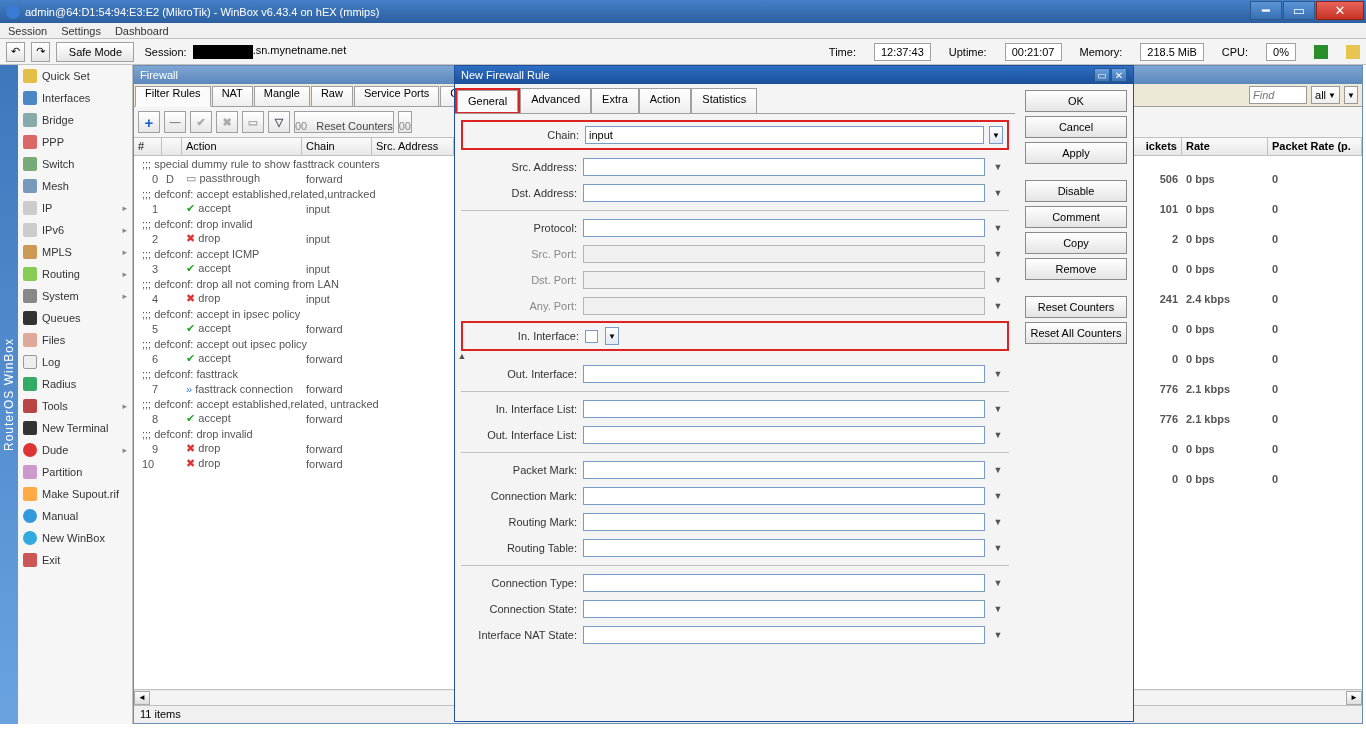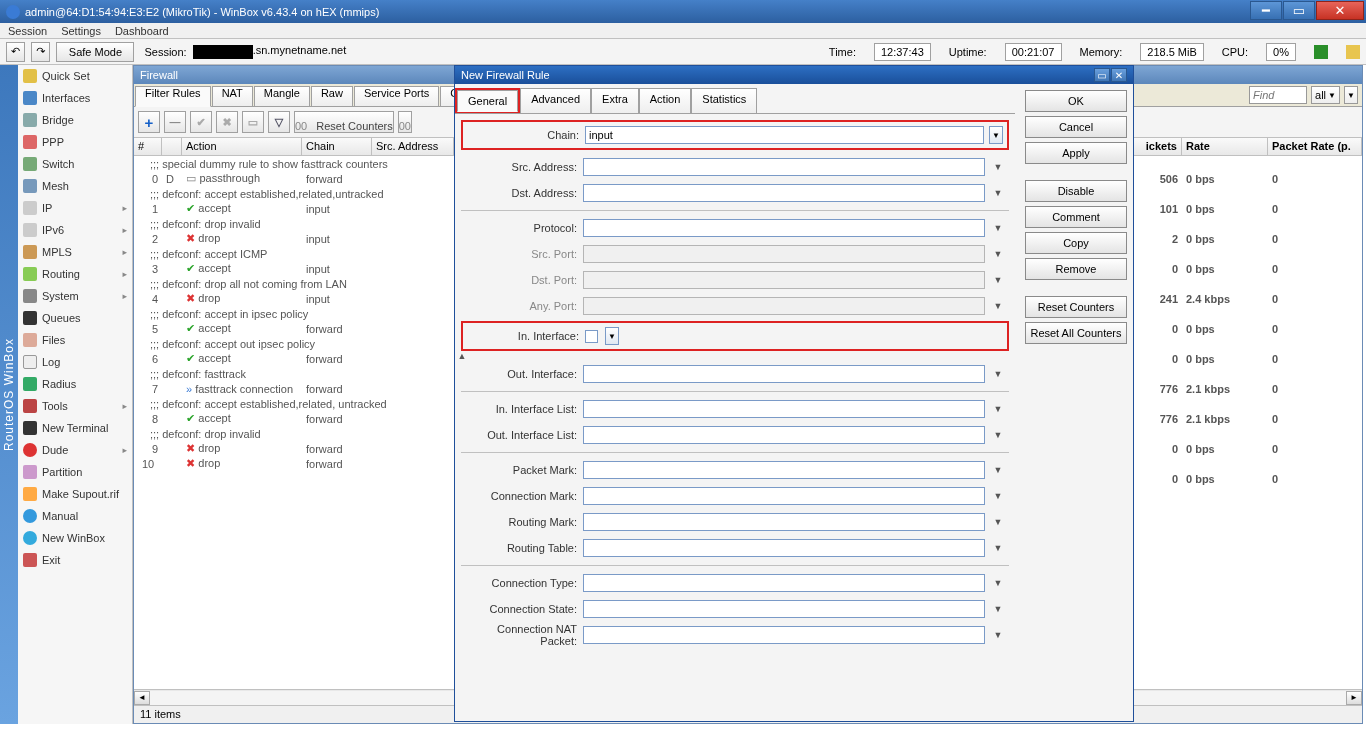--- a/index.html
+++ b/index.html
@@ -46,21 +46,21 @@
 .fw-toolbar { display:flex; align-items:center; gap:4px; padding:4px; border-bottom:1px solid #c0c0c0; background:#f4f4f4;}
 .tb-btn { width:22px; height:22px; border:1px solid #a0a0a0; background:linear-gradient(#fff,#e6e6e6); display:flex; align-items:center; justify-content:center; font-weight:bold;}
 .tb-btn.plus{color:#1560c8; font-size:15px;}
 .tb-btn.minus{color:#888;}
 .tb-txt-btn { height:22px; border:1px solid #a0a0a0; background:linear-gradient(#fff,#e6e6e6); padding:0 0; display:flex; align-items:flex-end; gap:3px; color:#444;}
 
 .fw-header-row { display:flex; background:linear-gradient(#fafafa,#e8e8e8); border-bottom:1px solid #c0c0c0; height:18px;}
 .fw-hc { border-right:1px solid #c0c0c0; padding:2px 4px; overflow:hidden; white-space:nowrap;}
 .fw-body { background:#fff; overflow:hidden; position:relative; height:574px;}
 .fw-row { display:flex; height:15px; align-items:center; color:#555;}
-.fw-comment { color:#555; padding-left:16px;}
+.fw-comment { color:#555; padding-left:8px;}
 .fw-c { padding:0 4px; overflow:hidden; white-space:nowrap;}
 .ic-accept{color:#29a329;} .ic-drop{color:#d33;} .ic-pass{color:#888;} .ic-ft{color:#3a7bd5;}
 
 .status-bar{position:absolute;left:0;bottom:0;right:0;height:18px;border-top:1px solid #c0c0c0;background:#f0f0f0;padding:2px 6px;}
 .hscroll{position:absolute;left:0;bottom:18px;right:0;height:16px;background:#e8e8e8;border-top:1px solid #c0c0c0;display:flex;align-items:center;}
 .hscroll .arrow{width:16px;height:14px;background:linear-gradient(#fff,#ddd);border:1px solid #aaa;display:flex;align-items:center;justify-content:center;font-size:8px;}
 .hscroll .track{flex:1;background:#f4f4f4;height:14px;}
 
 .dlg { position:absolute; left:321px; top:0px; width:680px; height:657px; background:#f4f4f4; border:1px solid #1f4f9a;}
 .dlg-title { height:18px; background:linear-gradient(#2d6fc3,#1a4f9a); color:#fff; padding:2px 6px; display:flex; align-items:center;}
@@ -572,21 +572,21 @@
               <span class="form-lbl">Connection Type:</span>
               <div class="form-inp"></div>
               <div class="form-side">▼</div>
             </div>
           <div class="form-row" style="padding:0 10px">
               <span class="form-lbl">Connection State:</span>
               <div class="form-inp"></div>
               <div class="form-side">▼</div>
             </div>
           <div class="form-row" style="padding:0 10px">
-              <span class="form-lbl">Connection NAT Packet:</span>
+              <span class="form-lbl">Interface NAT State:</span>
               <div class="form-inp"></div>
               <div class="form-side">▼</div>
             </div>
         </div>
         <div class="dlg-right" id="dlg-btns">
             <div class="dlg-btn">OK</div>
             <div class="dlg-btn">Cancel</div>
             <div class="dlg-btn">Apply</div>
             <div style="height: 8px;"></div>
             <div class="dlg-btn">Disable</div>

